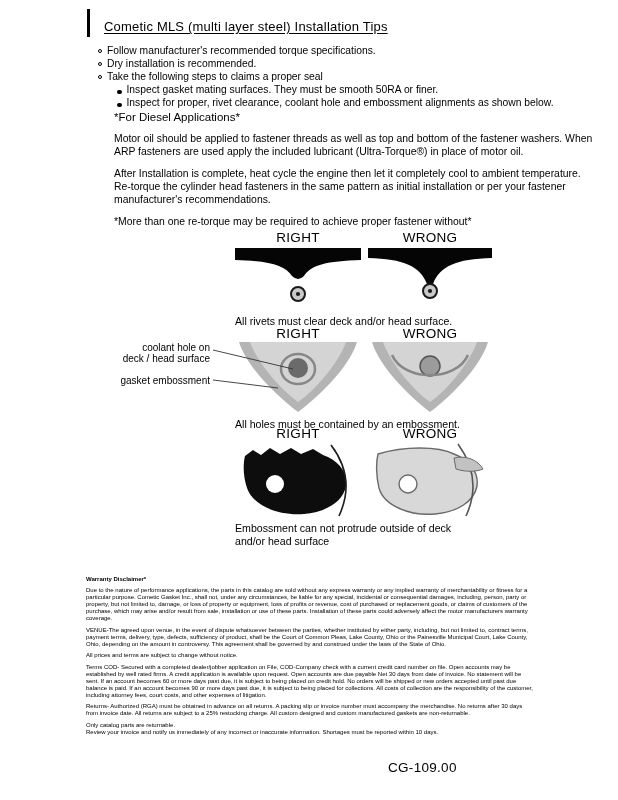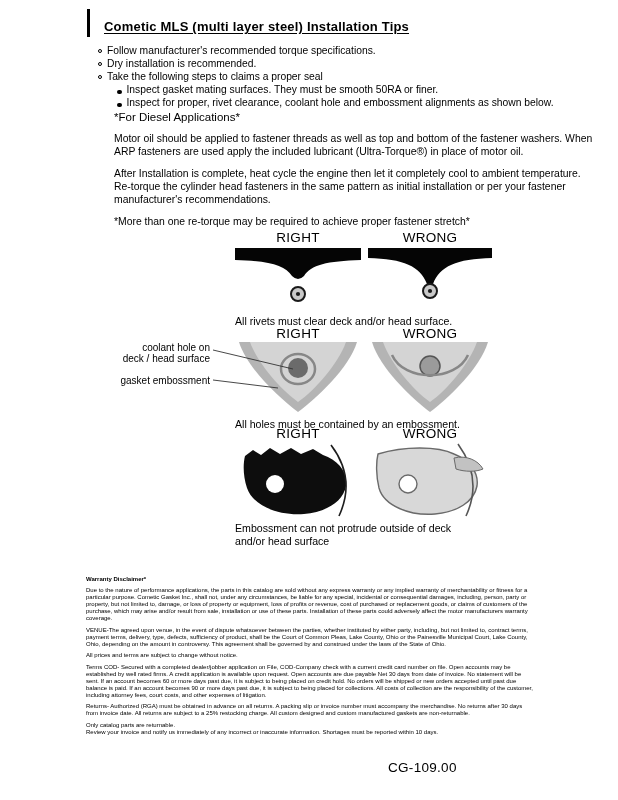--- a/index.html
+++ b/index.html
@@ -3,21 +3,21 @@
 <meta charset="utf-8">
 <style>
   * { box-sizing: border-box; margin: 0; padding: 0; }
   html, body { background: #ffffff; }
   body {
     width: 618px; height: 800px; position: relative; overflow: hidden;
     color: #000; font-family: "Liberation Sans", "DejaVu Sans", sans-serif;
   }
   .margin-mark { position: absolute; left: 87px; top: 9px; width: 3px; height: 28px; background: #000; }
   .title {
-    position: absolute; left: 104px; top: 19px; font-size: 13px; font-weight: bold;
+    position: absolute; left: 104px; top: 19px; font-size: 13px; font-weight: normal;
     text-decoration: underline; text-underline-offset: 2px; letter-spacing: 0.2px;
   }
   .tips { position: absolute; left: 98px; top: 44px; list-style: none; font-size: 10.3px; line-height: 13px; width: 480px; }
   .tip { display: flex; align-items: flex-start; }
   .tip .glyph { flex: 0 0 auto; margin-top: 4.5px; margin-right: 5px; }
   .hollow { width: 4px; height: 4px; border: 1px solid #000; border-radius: 50%; }
   .filled { width: 4.5px; height: 4.5px; background: #000; border-radius: 50%; }
   .tip.indent { margin-left: 19px; align-items: center; }
   .diesel { position: absolute; left: 114px; top: 111px; width: 482px; font-size: 10.4px; line-height: 13px; }
   .diesel .heading { font-size: 11.5px; font-weight: normal; margin-bottom: 8px; }
@@ -64,21 +64,21 @@
     <li class="tip indent">
       <span class="glyph filled"></span>
       <span>Inspect for proper, rivet clearance, coolant hole and embossment alignments as shown below.</span>
     </li>
   </ul>
 
   <div class="diesel">
     <div class="heading">*For Diesel Applications*</div>
     <p>Motor oil should be applied to fastener threads as well as top and bottom of the fastener washers. When ARP fasteners are used apply the included lubricant (Ultra-Torque®) in place of motor oil.</p>
     <p>After Installation is complete, heat cycle the engine then let it completely cool to ambient temperature. Re-torque the cylinder head fasteners in the same pattern as initial installation or per your fastener manufacturer's recommendations.</p>
-    <p>*More than one re-torque may be required to achieve proper fastener stretch*</p>
+    <p>*More than one re-torque may be required to achieve proper fastener without*</p>
   </div>
 
   <div class="figs">
 
     <div class="fig-label" style="left:235px; top:2px; width:126px;">RIGHT</div>
     <div class="fig-label" style="left:368px; top:2px; width:124px;">WRONG</div>
 
     <div class="fig" style="left:235px; top:20px; width:126px; height:62px;">
       <svg viewBox="0 0 126 62">
         <rect width="126" height="62" fill="#050505"></rect>

